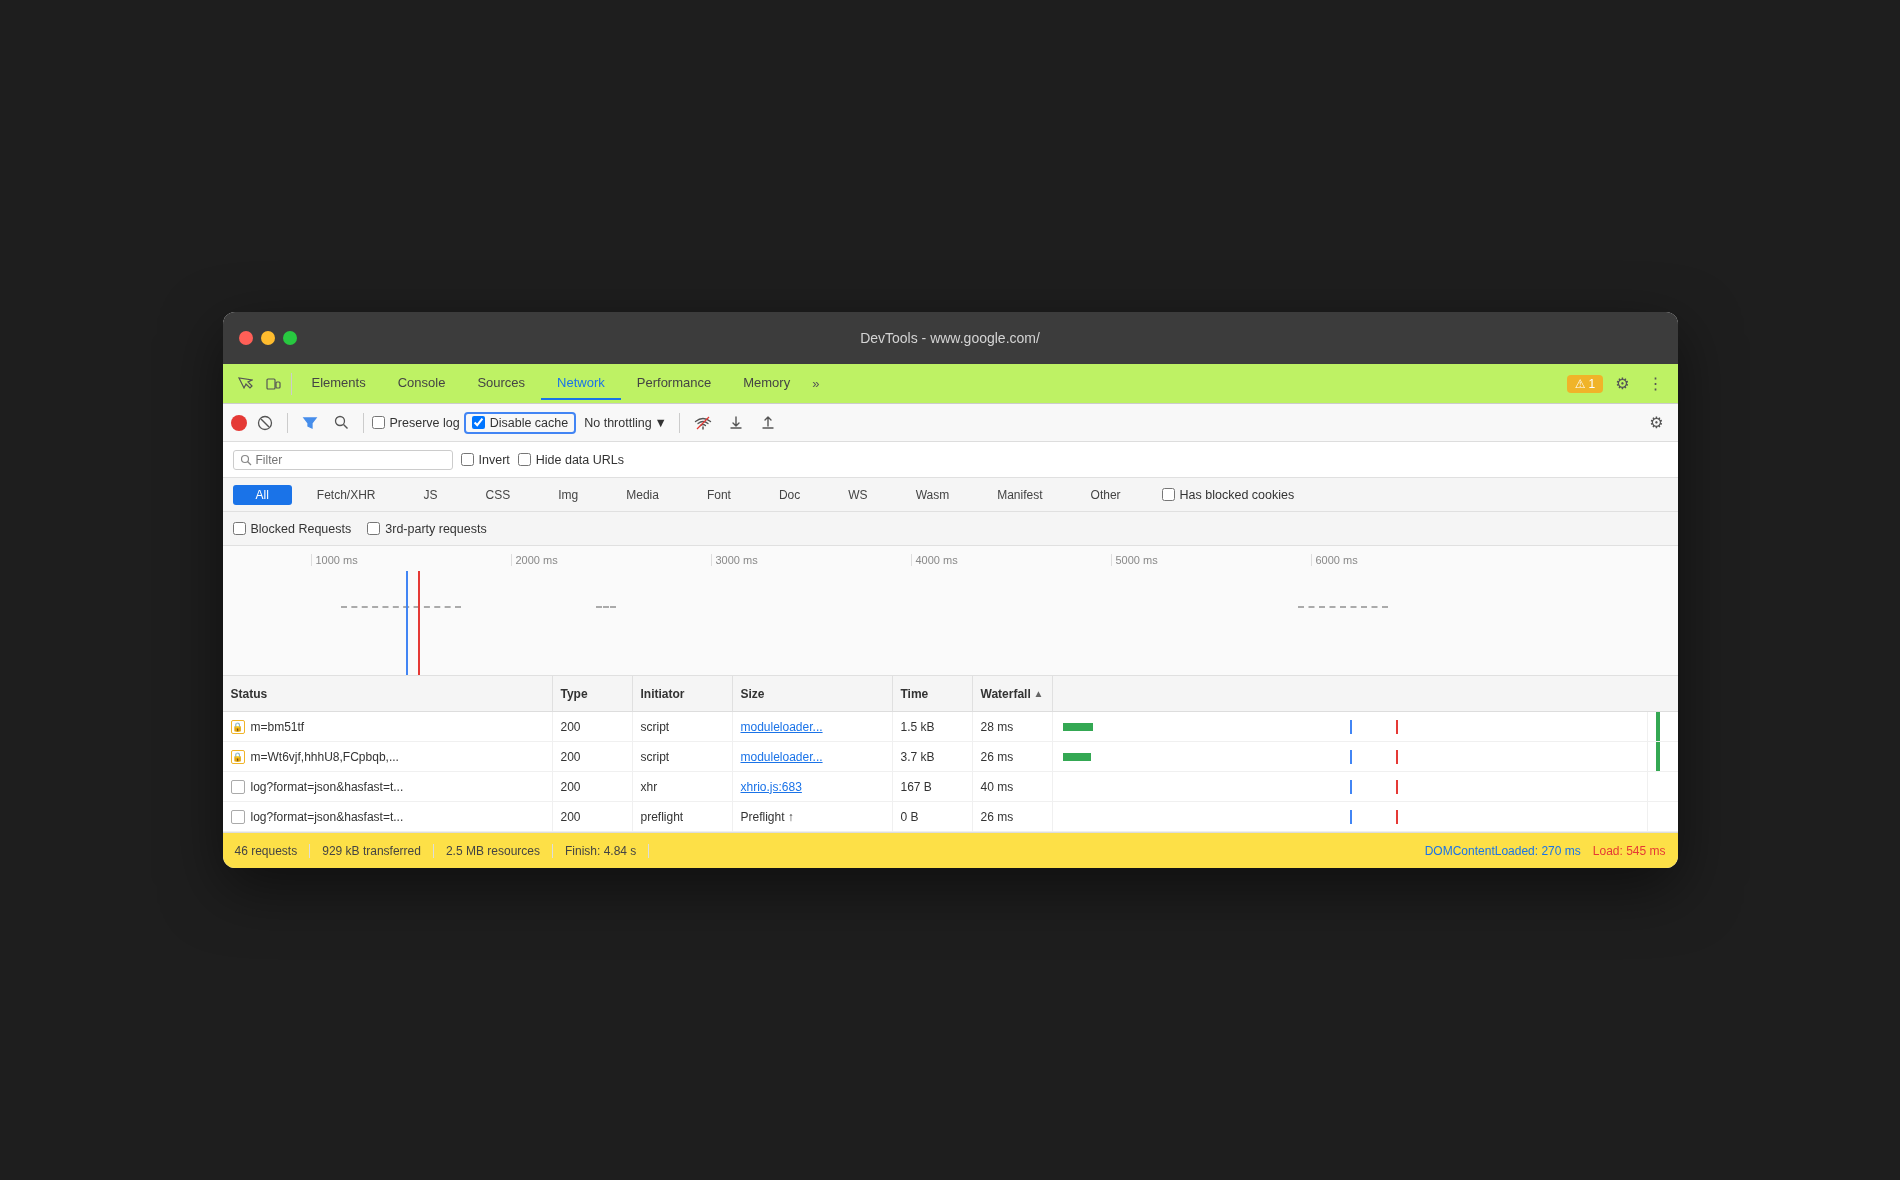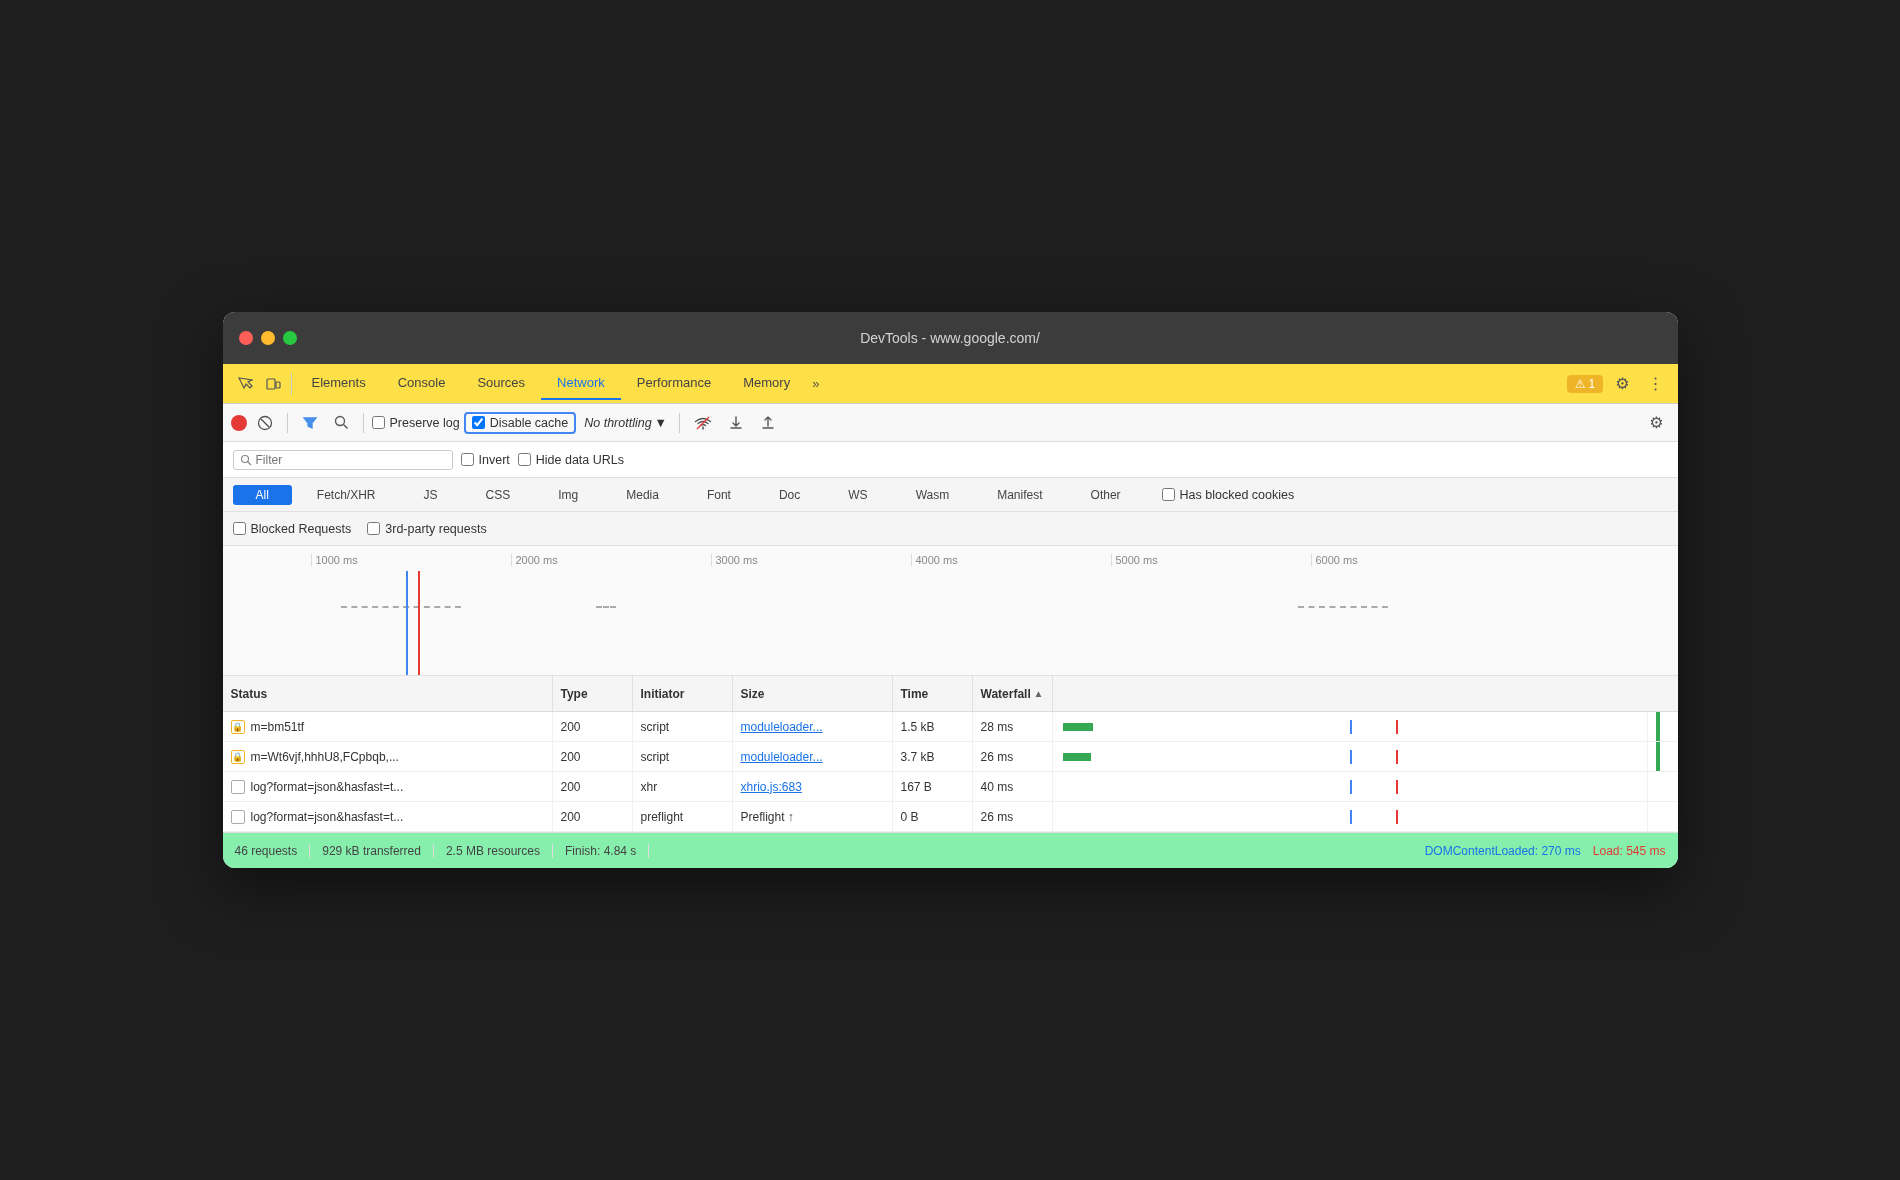--- a/index.html
+++ b/index.html
@@ -41,21 +41,21 @@
     .tl-yellow { background: #febc2e; }
     .tl-green { background: #28c840; }
     .titlebar-title {
       flex: 1;
       text-align: center;
       color: #d4d4d4;
       font-size: 14px;
       font-weight: 500;
     }
     .tabs-bar {
-      background: #fde047;
+      background: #bef264;
       border-bottom: 1px solid #ccc;
       display: flex;
       align-items: center;
       padding: 0 8px;
       height: 40px;
       gap: 0;
     }
     .tab-icon-btn {
       background: none;
       border: none;
@@ -167,21 +167,20 @@
     }
     .throttle-select {
       display: flex;
       align-items: center;
       gap: 3px;
       font-size: 12.5px;
       color: #333;
       cursor: pointer;
       padding: 2px 4px;
       border-radius: 3px;
-      font-style: italic;
     }
     .filter-bar {
       background: #fff;
       border-bottom: 1px solid #e0e0e0;
       display: flex;
       align-items: center;
       padding: 0 10px;
       height: 36px;
       gap: 8px;
     }
@@ -374,21 +373,21 @@
       border: 1.5px solid #aaa;
       border-radius: 2px;
       flex-shrink: 0;
     }
     .link-text {
       color: #1a73e8;
       text-decoration: underline;
       cursor: pointer;
     }
     .status-bar {
-      background: #86efac;
+      background: #fde047;
       border-top: 1px solid #ddd;
       display: flex;
       align-items: center;
       padding: 0 12px;
       height: 36px;
       gap: 0;
       font-size: 12px;
       color: #444;
     }
     .status-item {

